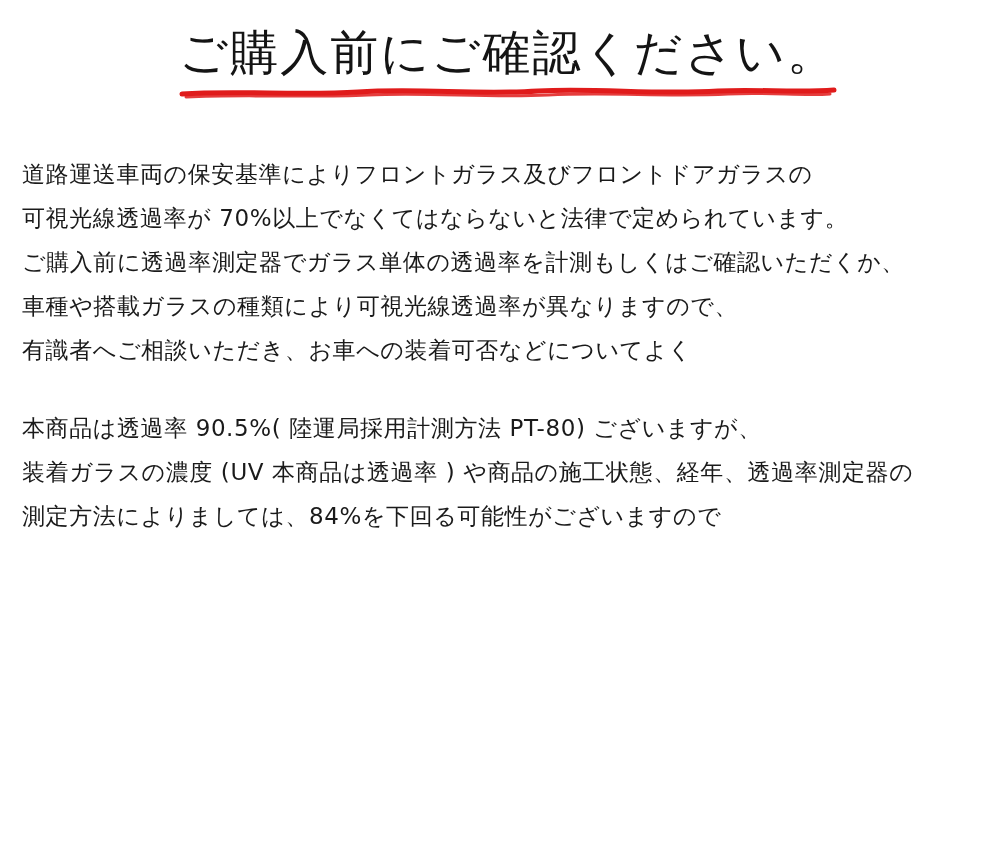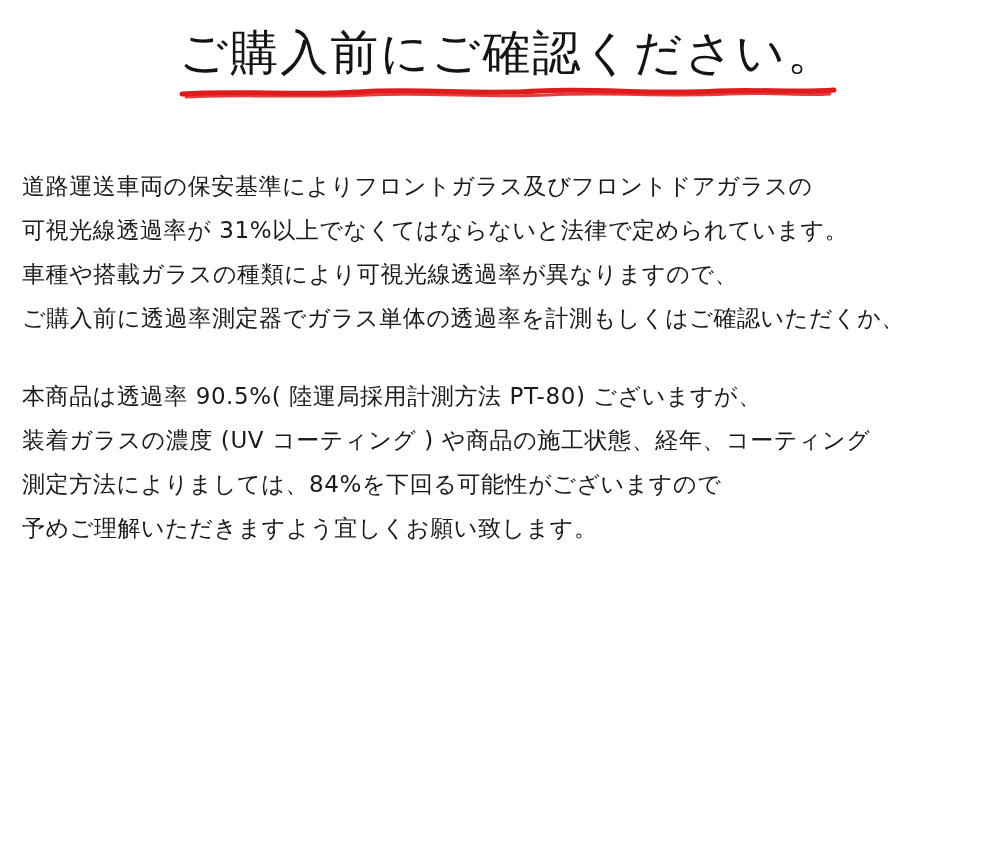--- a/index.html
+++ b/index.html
@@ -42,21 +42,21 @@
     height: 18px;
     margin-top: 6px;
   }
   .underline-wrap svg {
     display: block;
     margin: 0 auto;
   }
   .body-block {
     position: absolute;
     left: 22px;
-    top: 164px;
+    top: 152px;
     width: 950px;
   }
   .para {
     margin: 0 0 0 0;
   }
   .para + .para {
     margin-top: 34px;
   }
   .line {
     font-size: 23px;
@@ -78,30 +78,30 @@
         <path d="M4,9 C60,5 120,11 180,7 C240,3 300,10 360,6 C420,3 480,10 540,6 C580,4 620,8 656,5" stroke="#e01b1b" stroke-width="5" fill="none" stroke-linecap="round"></path>
         <path d="M8,12 C70,9 130,13 190,10 C250,7 310,13 370,10 C430,7 490,12 550,9 C590,7 625,11 652,9" stroke="#e01b1b" stroke-width="3" fill="none" stroke-linecap="round" opacity="0.85"></path>
       </svg>
     </div>
   </div>
 
   <div class="body-block">
 
     <div class="para">
       <div class="line">道路運送車両の保安基準によりフロントガラス及びフロントドアガラスの</div>
-      <div class="line">可視光線透過率が 31%以上でなくてはならないと法律で定められています。</div>
+      <div class="line">可視光線透過率が 70%以上でなくてはならないと法律で定められています。</div>
+      <div class="line">ご購入前に透過率測定器でガラス単体の透過率を計測もしくはご確認いただくか、</div>
       <div class="line">車種や搭載ガラスの種類により可視光線透過率が異なりますので、</div>
-      <div class="line">ご購入前に透過率測定器でガラス単体の透過率を計測もしくはご確認いただくか、</div>
+      <div class="line">有識者へご相談いただき、お車への装着可否などについてよく</div>
     </div>
 
     <div class="para">
       <div class="line">本商品は透過率 90.5%( 陸運局採用計測方法 PT-80) ございますが、</div>
-      <div class="line">装着ガラスの濃度 (UV コーティング ) や商品の施工状態、経年、コーティング</div>
+      <div class="line">装着ガラスの濃度 (UV 本商品は透過率 ) や商品の施工状態、経年、透過率測定器の</div>
       <div class="line">測定方法によりましては、84%を下回る可能性がございますので</div>
-      <div class="line">予めご理解いただきますよう宜しくお願い致します。</div>
     </div>
 
     <div class="para">
     </div>
 
   </div>
 
 </div>
 
 </body></html>

